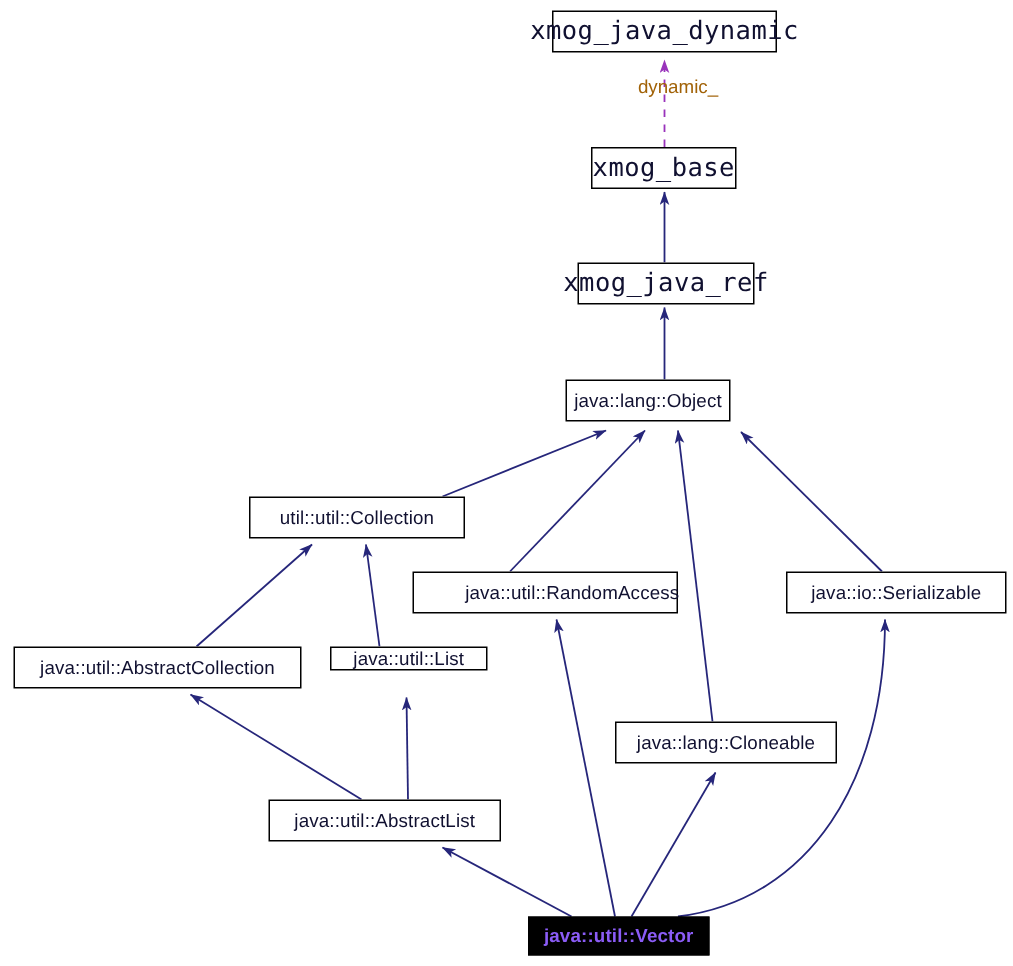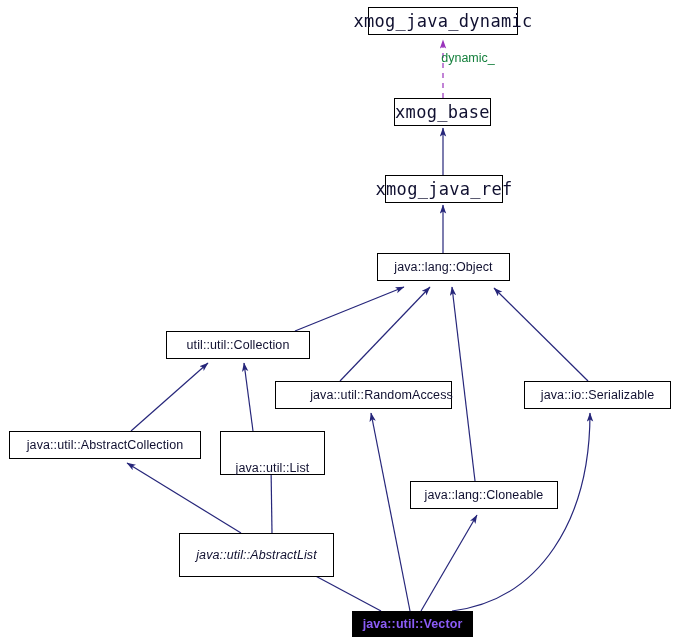--- a/index.html
+++ b/index.html
@@ -96,45 +96,45 @@
   <div id="node-layer">
       <div class="uml-node mono" style="left: 368px; top: 7px; width: 150px; height: 28px;">
         <span>xmog_java_dynamic</span>
       </div>
       <div class="uml-node mono" style="left: 394px; top: 98px; width: 97px; height: 28px; align-items: center;">
         <span>xmog_base</span>
       </div>
       <div class="uml-node mono" style="left: 385px; top: 175px; width: 118px; height: 28px;">
         <span>xmog_java_ref</span>
       </div>
-      <div class="uml-node" style="left: 377px; top: 253px; width: 133px; height: 28px;">
+      <div class="uml-node" style="left: 377px; top: 253px; width: 110px; height: 28px;">
         <span>java::lang::Object</span>
       </div>
       <div class="uml-node" style="left: 166px; top: 331px; width: 144px; height: 28px;">
         <span>util::util::Collection</span>
       </div>
       <div class="uml-node" style="left: 275px; top: 381px; width: 177px; height: 28px; padding-left: 36px;">
         <span>java::util::RandomAccess</span>
       </div>
       <div class="uml-node" style="left: 524px; top: 381px; width: 147px; height: 28px;">
         <span>java::io::Serializable</span>
       </div>
       <div class="uml-node" style="left: 9px; top: 431px; width: 192px; height: 28px;">
         <span>java::util::AbstractCollection</span>
       </div>
-      <div class="uml-node" style="left: 220px; top: 431px; width: 105px; height: 44px; align-items: flex-end;">
+      <div class="uml-node" style="left: 220px; top: 431px; width: 105px; height: 16px;">
         <span>java::util::List</span>
       </div>
       <div class="uml-node" style="left: 410px; top: 481px; width: 148px; height: 28px;">
         <span>java::lang::Cloneable</span>
       </div>
-      <div class="uml-node" style="left: 179px; top: 533px; width: 155px; height: 44px; font-style: italic;">
+      <div class="uml-node" style="left: 179px; top: 533px; width: 155px; height: 28px;">
         <span>java::util::AbstractList</span>
       </div>
       <div class="uml-node focus" style="left: 352px; top: 611px; width: 121px; height: 26px;">
         <span>java::util::Vector</span>
       </div>
     </div>
   <div id="label-layer">
-      <div class="edge-label" style="left: 468px; top: 58px; transform: translate(-50%, -50%); color: #15803d;">dynamic_</div>
+      <div class="edge-label" style="left: 452px; top: 58px; transform: translate(-50%, -50%); color: #a16207;">dynamic_</div>
     </div>
 
 </div>
 
 </body></html>

